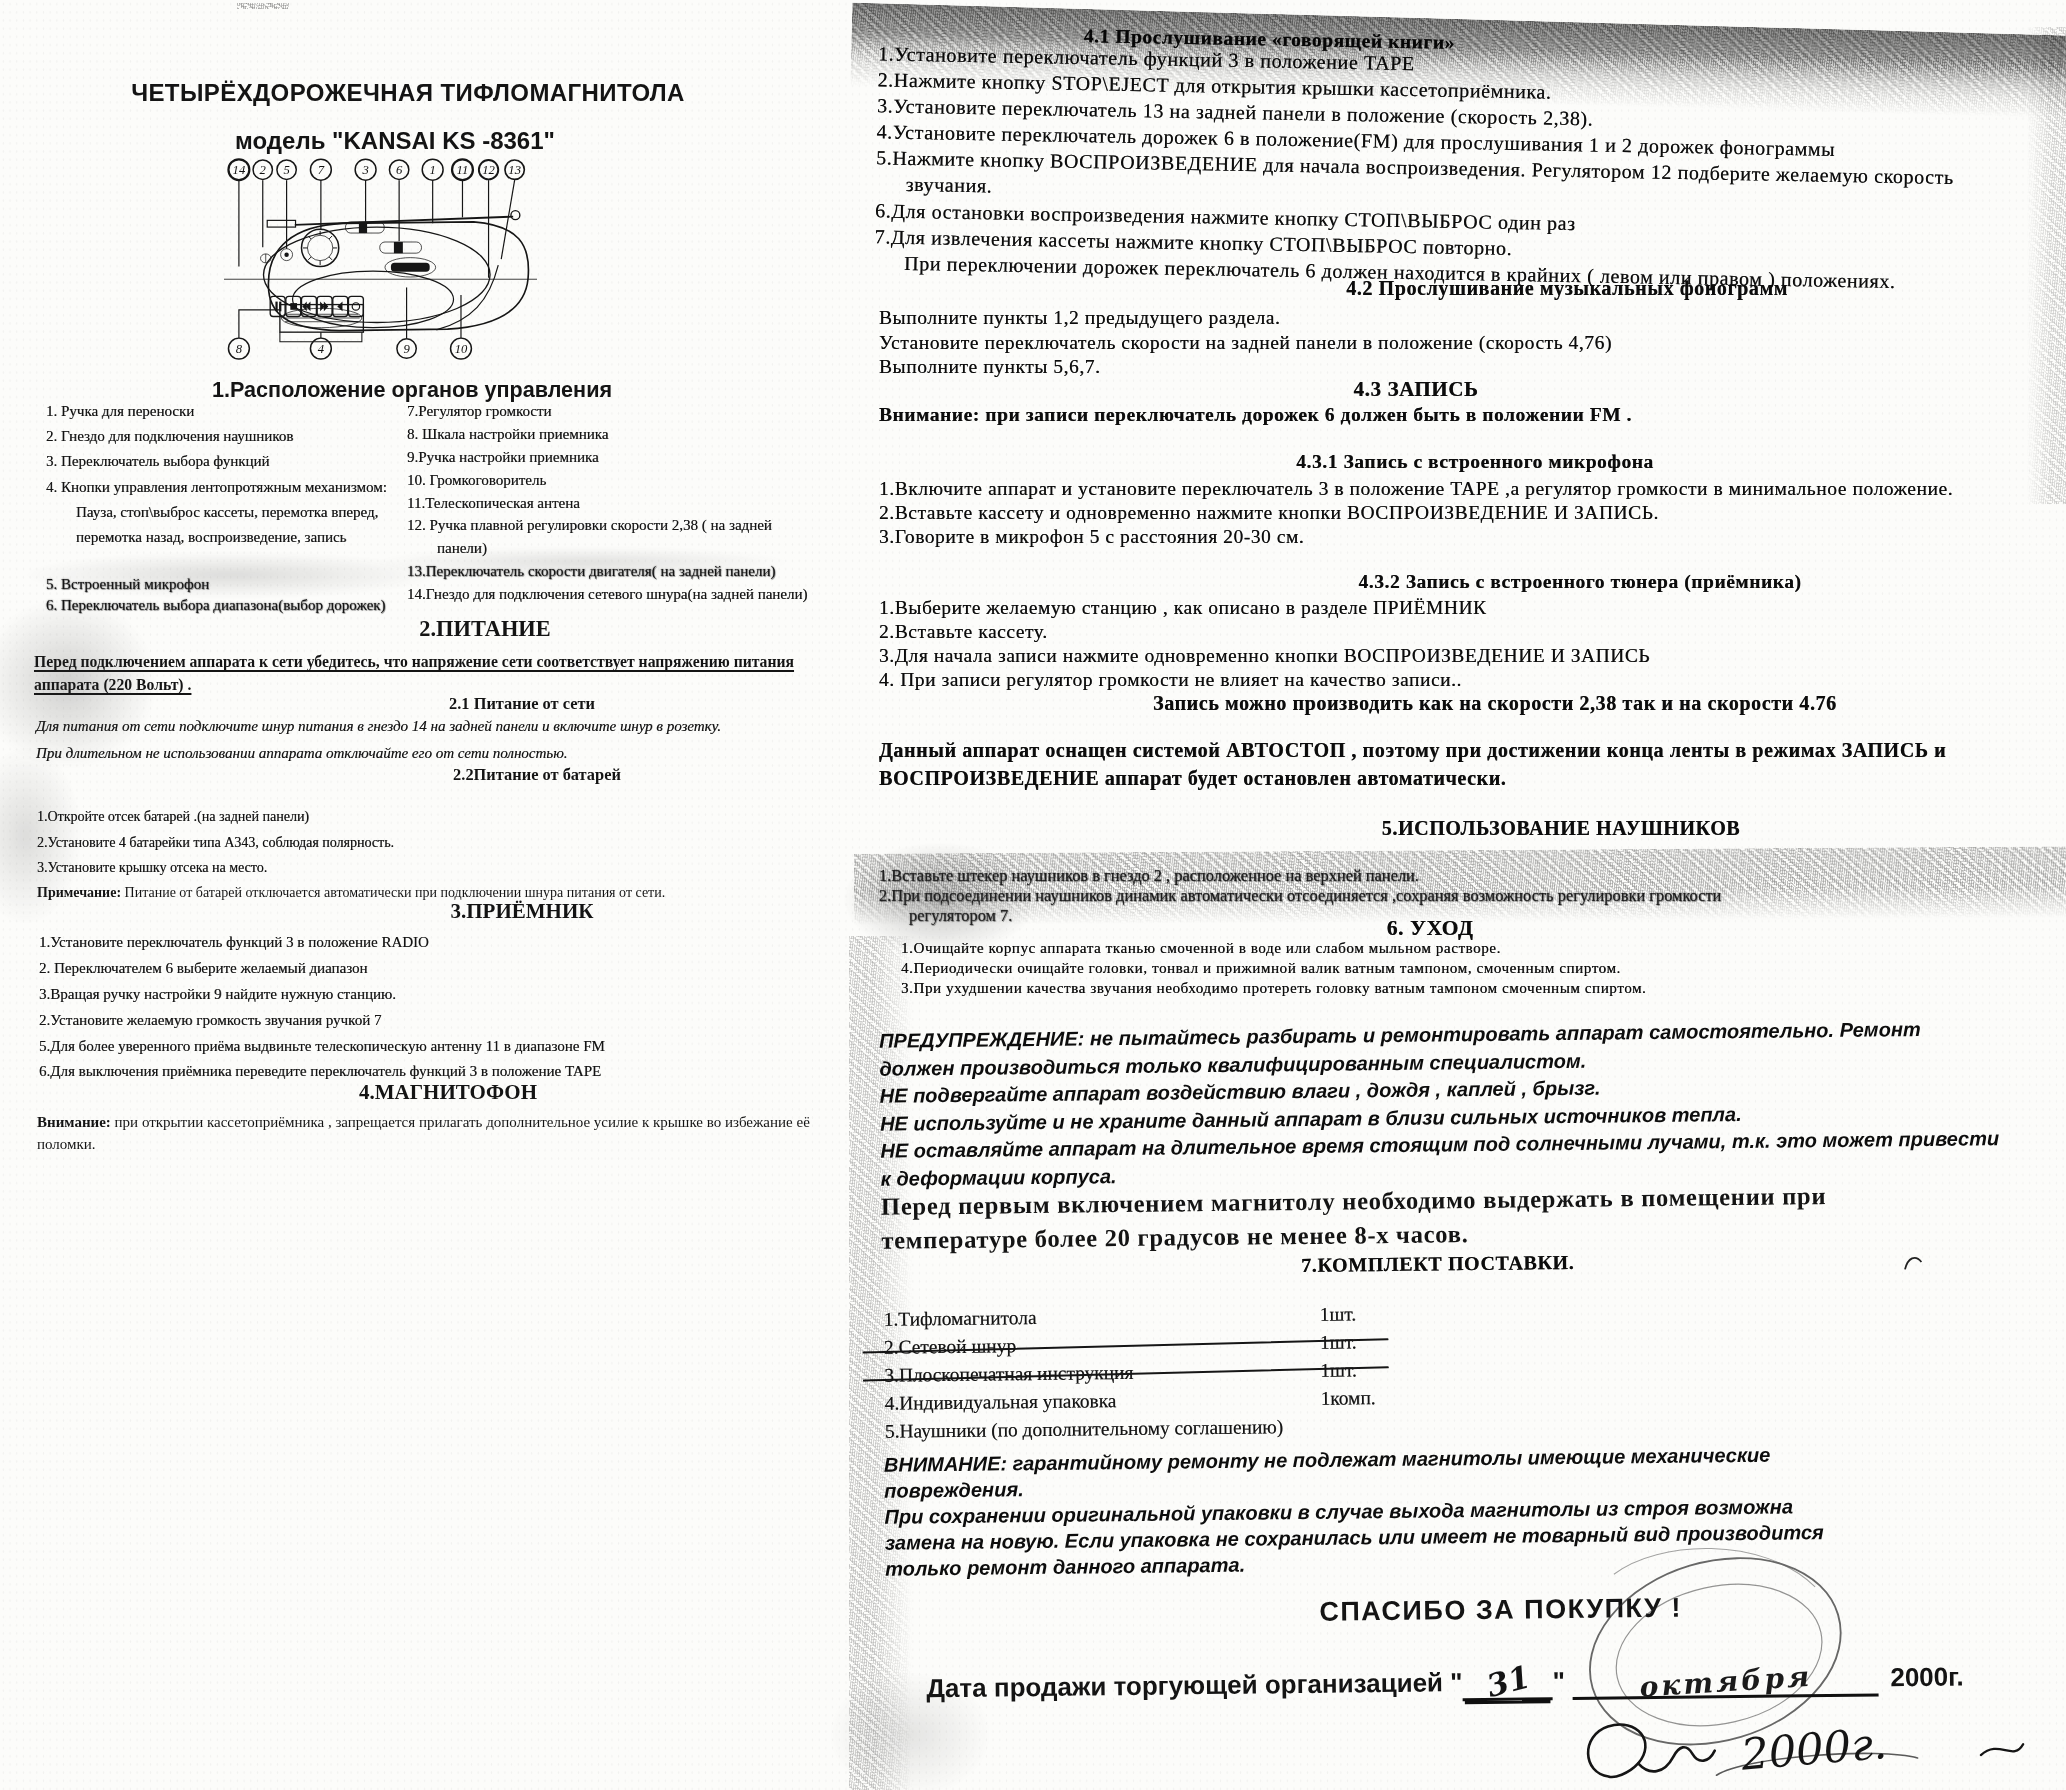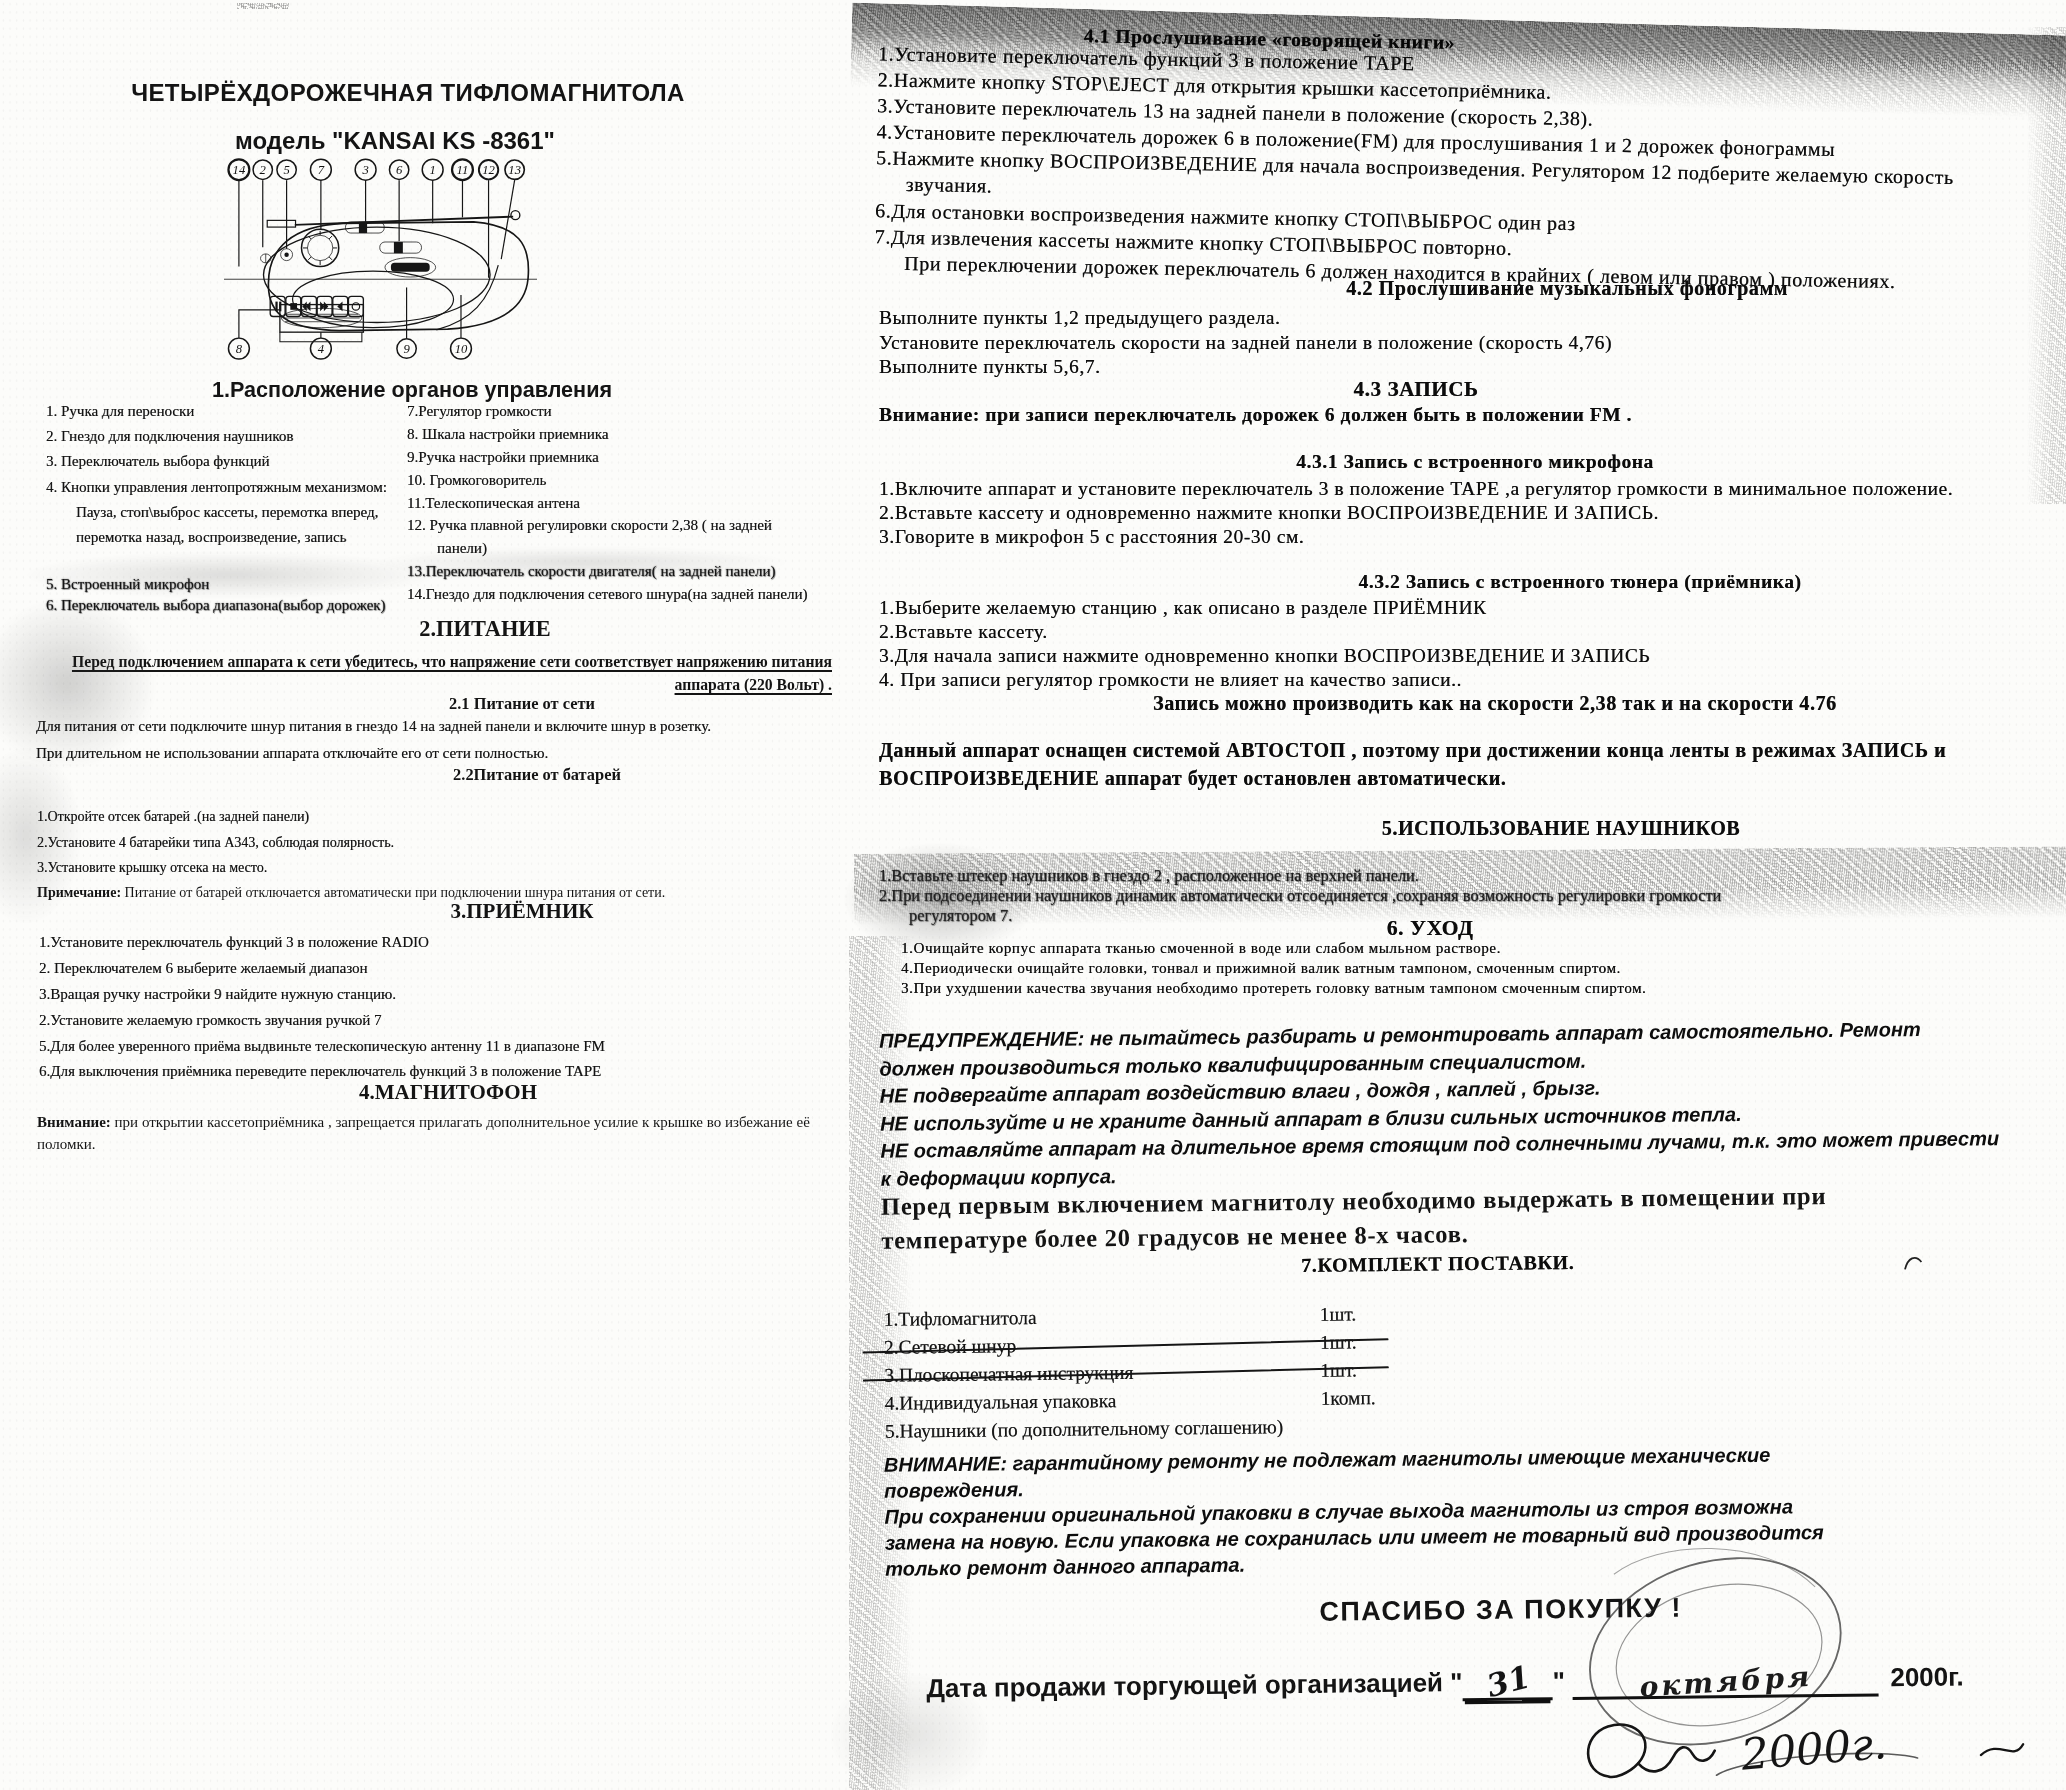--- a/index.html
+++ b/index.html
@@ -199,23 +199,23 @@
         <div class="ln">9.Ручка настройки приемника</div>
         <div class="ln">10. Громкоговоритель</div>
         <div class="ln">11.Телескопическая антена</div>
         <div class="ln">12. Ручка плавной регулировки скорости  2,38 ( на задней</div>
         <div class="ln indent">панели)</div>
         <div class="ln smudge">13.Переключатель скорости двигателя( на задней панели)</div>
         <div class="ln">14.Гнездо для подключения сетевого шнура(на задней панели)</div>
       </div>
 
     <div class="ctr serif b" style="left:485px;top:616px;font-size:22.4px;">2.ПИТАНИЕ</div>
-    <div class="abs serif b u" style="left:50px;top:650px;width:782px;font-size:15.7px;line-height:23px;text-align:right;">Перед подключением аппарата к сети убедитесь, что напряжение сети соответствует напряжению питания аппарата (220 Вольт) .</div>
+    <div class="abs serif b u" style="left:34px;top:650px;width:782px;font-size:15.7px;line-height:23px;">Перед подключением аппарата к сети убедитесь, что напряжение сети соответствует напряжению питания аппарата (220 Вольт) .</div>
     <div class="ctr serif b" style="left:522px;top:694px;font-size:16.4px;">2.1 Питание от сети</div>
-    <div class="list serif mb15 ink2" style="left:36px;top:718px;font-size:15px;">
+    <div class="list serif mb15 ink2" style="left:36px;top:718px;font-size:15px;font-style:italic;">
 
     <div class="ln">Для питания от сети подключите шнур питания в гнездо 14 на задней панели и включите шнур в розетку.</div>
         <div class="ln">При длительном не использовании аппарата  отключайте его от сети полностью.</div>
       </div>
     <div class="ctr serif b" style="left:537px;top:765px;font-size:16.4px;">2.2Питание от батарей</div>
     <div class="list serif mb14 ink2" style="left:37px;top:809px;font-size:14px;">
 
     <div class="ln">1.Откройте отсек батарей .(на задней панели)</div>
         <div class="ln">2.Установите  4 батарейки типа А343, соблюдая полярность.</div>
         <div class="ln">3.Установите крышку отсека на место.</div>

